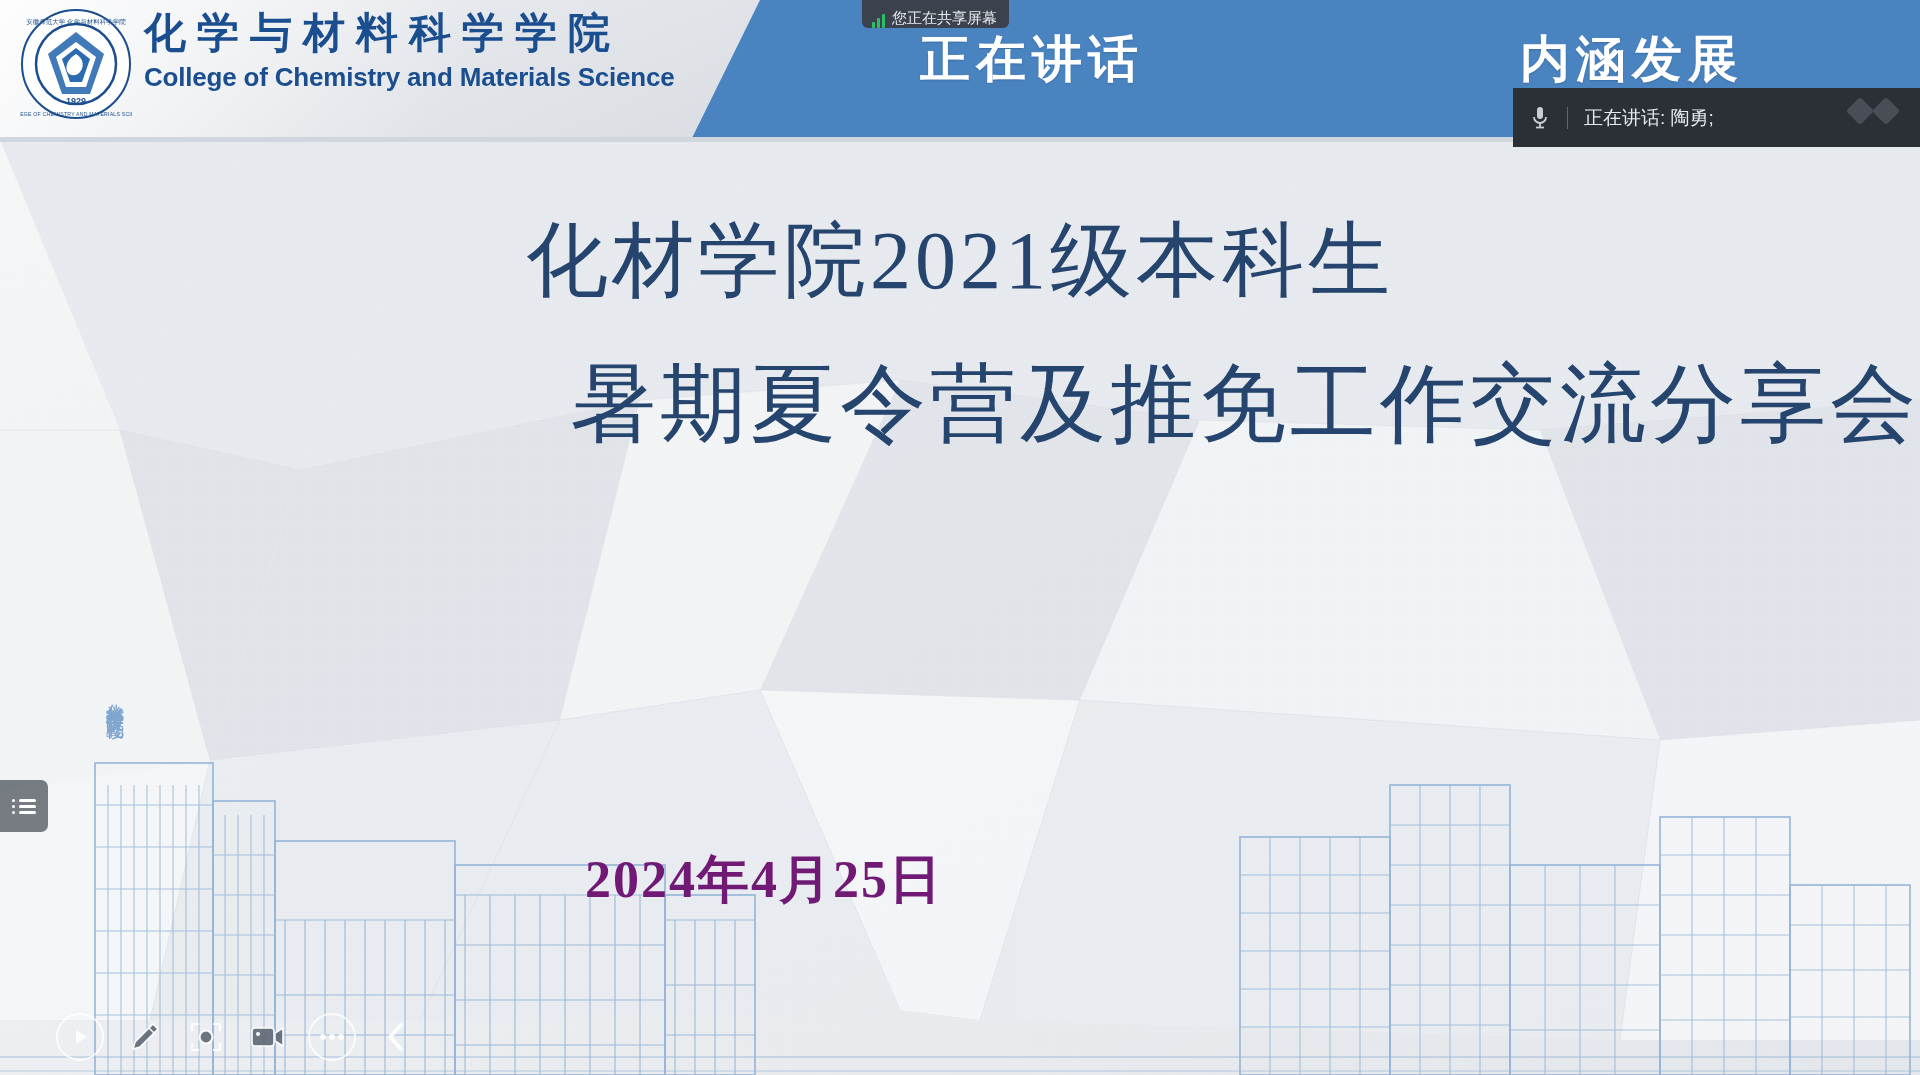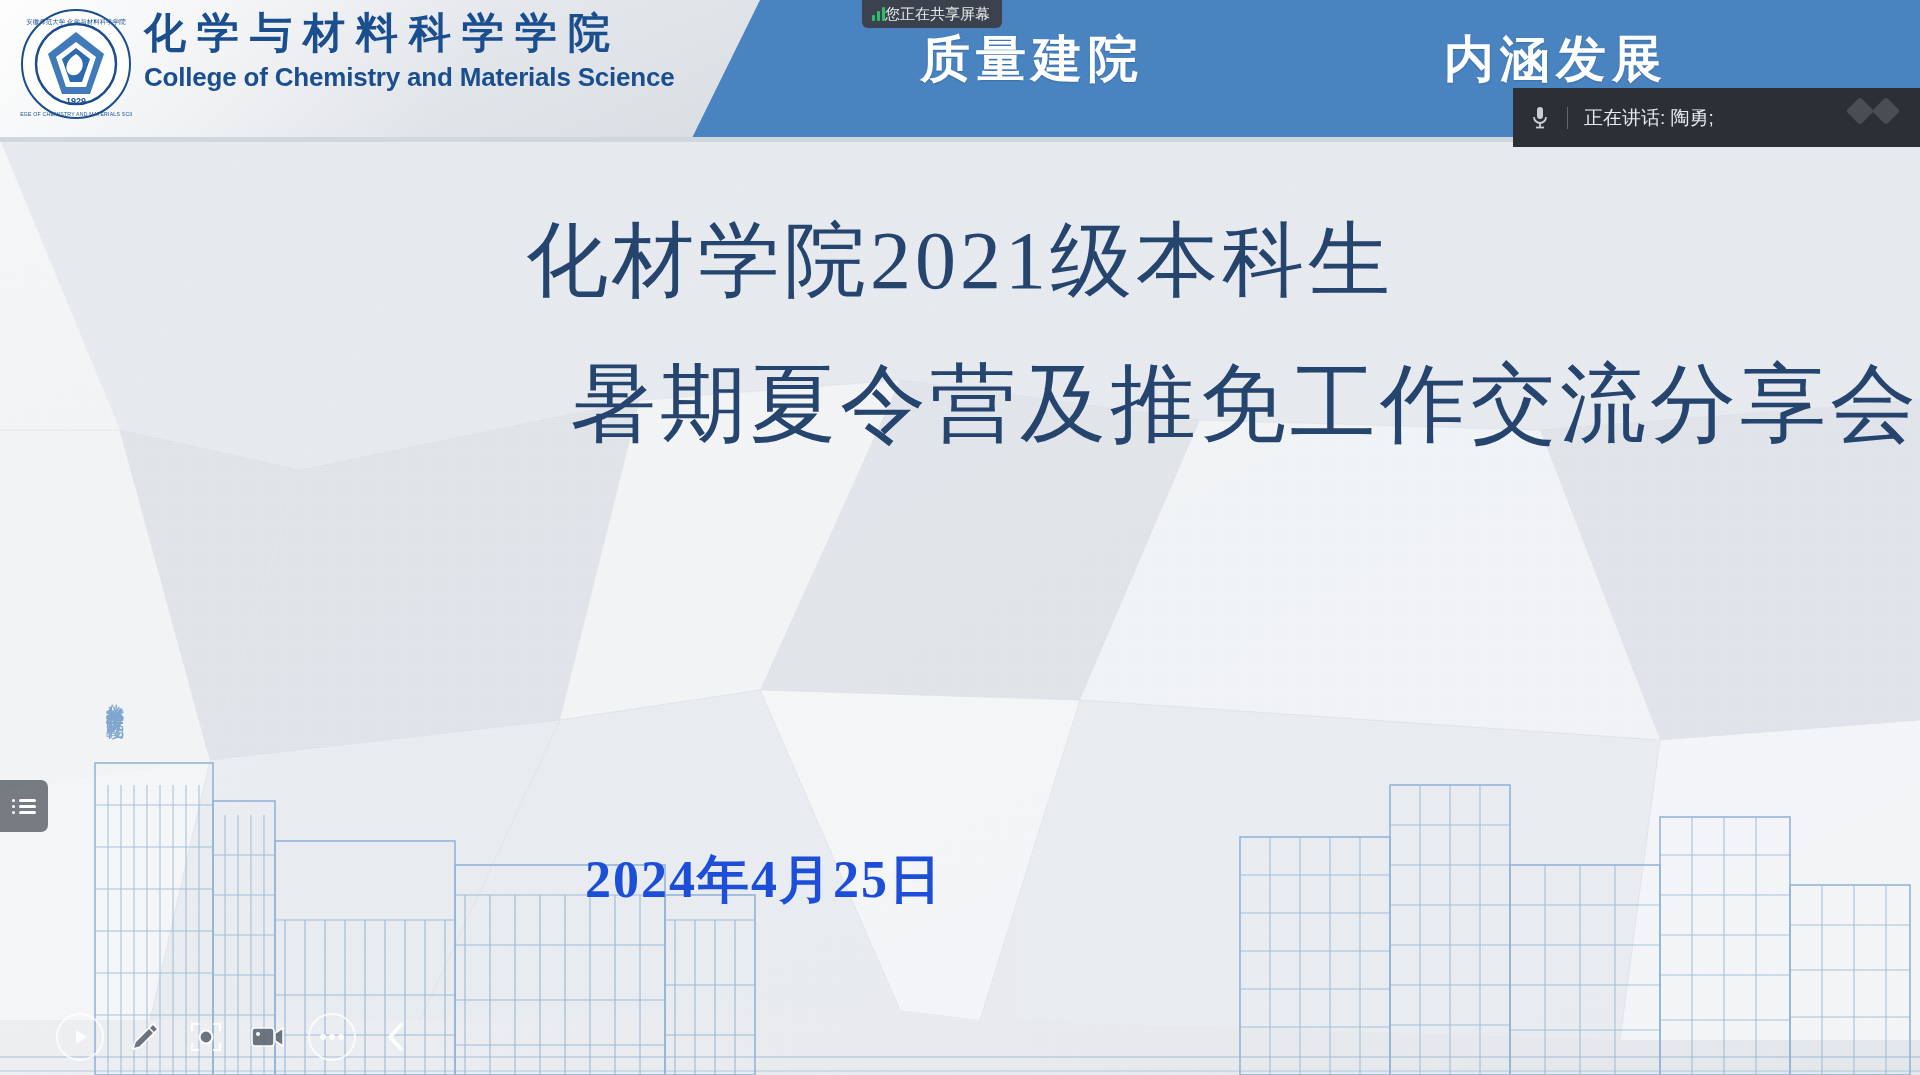--- a/index.html
+++ b/index.html
@@ -93,21 +93,21 @@
     color: #ffffff;
     font-size: 50px;
     font-weight: 700;
     letter-spacing: 6px;
     white-space: nowrap;
     font-family: "Liberation Serif", "DejaVu Serif", serif;
     text-shadow: 0 1px 2px rgba(30,70,120,0.35);
     z-index: 3;
   }
   .slogan-1 { left: 920px; }
-  .slogan-2 { left: 1444px; }
+  .slogan-2 { left: 1520px; }
 
   
   .bg-poly { position: absolute; }
 
   
   .title-wrap {
     position: absolute;
     left: 0; top: 210px;
     width: 1920px;
     text-align: center;
@@ -129,21 +129,21 @@
     letter-spacing: 4px;
     line-height: 1.3;
     margin-top: 36px;
     text-align: right;
   }
   .date-line {
     position: absolute;
     left: 0; top: 845px;
     width: 1528px;
     text-align: center;
-    color: #1d4ed8;
+    color: #701a75;
     font-size: 52px;
     font-weight: 700;
     letter-spacing: 2px;
     font-family: "Liberation Serif", "DejaVu Serif", serif;
     z-index: 4;
   }
 
   
   .buildings {
     position: absolute;
@@ -152,22 +152,22 @@
     z-index: 2;
     pointer-events: none;
   }
 
   
   .share-banner {
     position: absolute;
     left: 862px; top: 0;
     height: 28px;
     display: flex;
-    align-items: center;
-    gap: 0;
+    align-items: flex-end;
+    gap: 7px;
     padding: 0 12px 0 10px;
     background: #3b424d;
     border-radius: 0 0 6px 6px;
     color: #e8eaee;
     font-size: 15px;
     z-index: 40;
     white-space: nowrap;
   }
   .signal-icon { display: flex; align-items: flex-end; gap: 2px; height: 14px; }
   .signal-icon i { display: block; width: 3px; background: #2dbf64; border-radius: 1px; }
@@ -457,21 +457,21 @@
         <text x="56" y="96" text-anchor="middle" font-size="9" fill="#1b4e8e" font-family="'Liberation Sans',sans-serif" font-weight="700">1929</text>
         <text x="56" y="16" text-anchor="middle" font-size="6.5" fill="#1b4e8e" font-family="'Liberation Sans',sans-serif">安徽师范大学 化学与材料科学学院</text>
         <text x="56" y="108" text-anchor="middle" font-size="5.2" fill="#1b4e8e" font-family="'Liberation Sans',sans-serif" letter-spacing="0.2">COLLEGE OF CHEMISTRY AND MATERIALS SCIENCE</text>
       </svg>
 
       <div class="college-name">
         <div class="college-name-cn">化学与材料科学学院</div>
         <div class="college-name-en">College of Chemistry and Materials Science</div>
       </div>
 
-      <div class="header-slogan slogan-1">质量建院</div>
+      <div class="header-slogan slogan-1">正在讲话</div>
       <div class="header-slogan slogan-2">内涵发展</div>
 
       <div class="header-bottom-line"></div>
     </div>
 
     <div class="grain"></div>
   </div>
 
   <div class="left-menu">
     <div class="bars">

